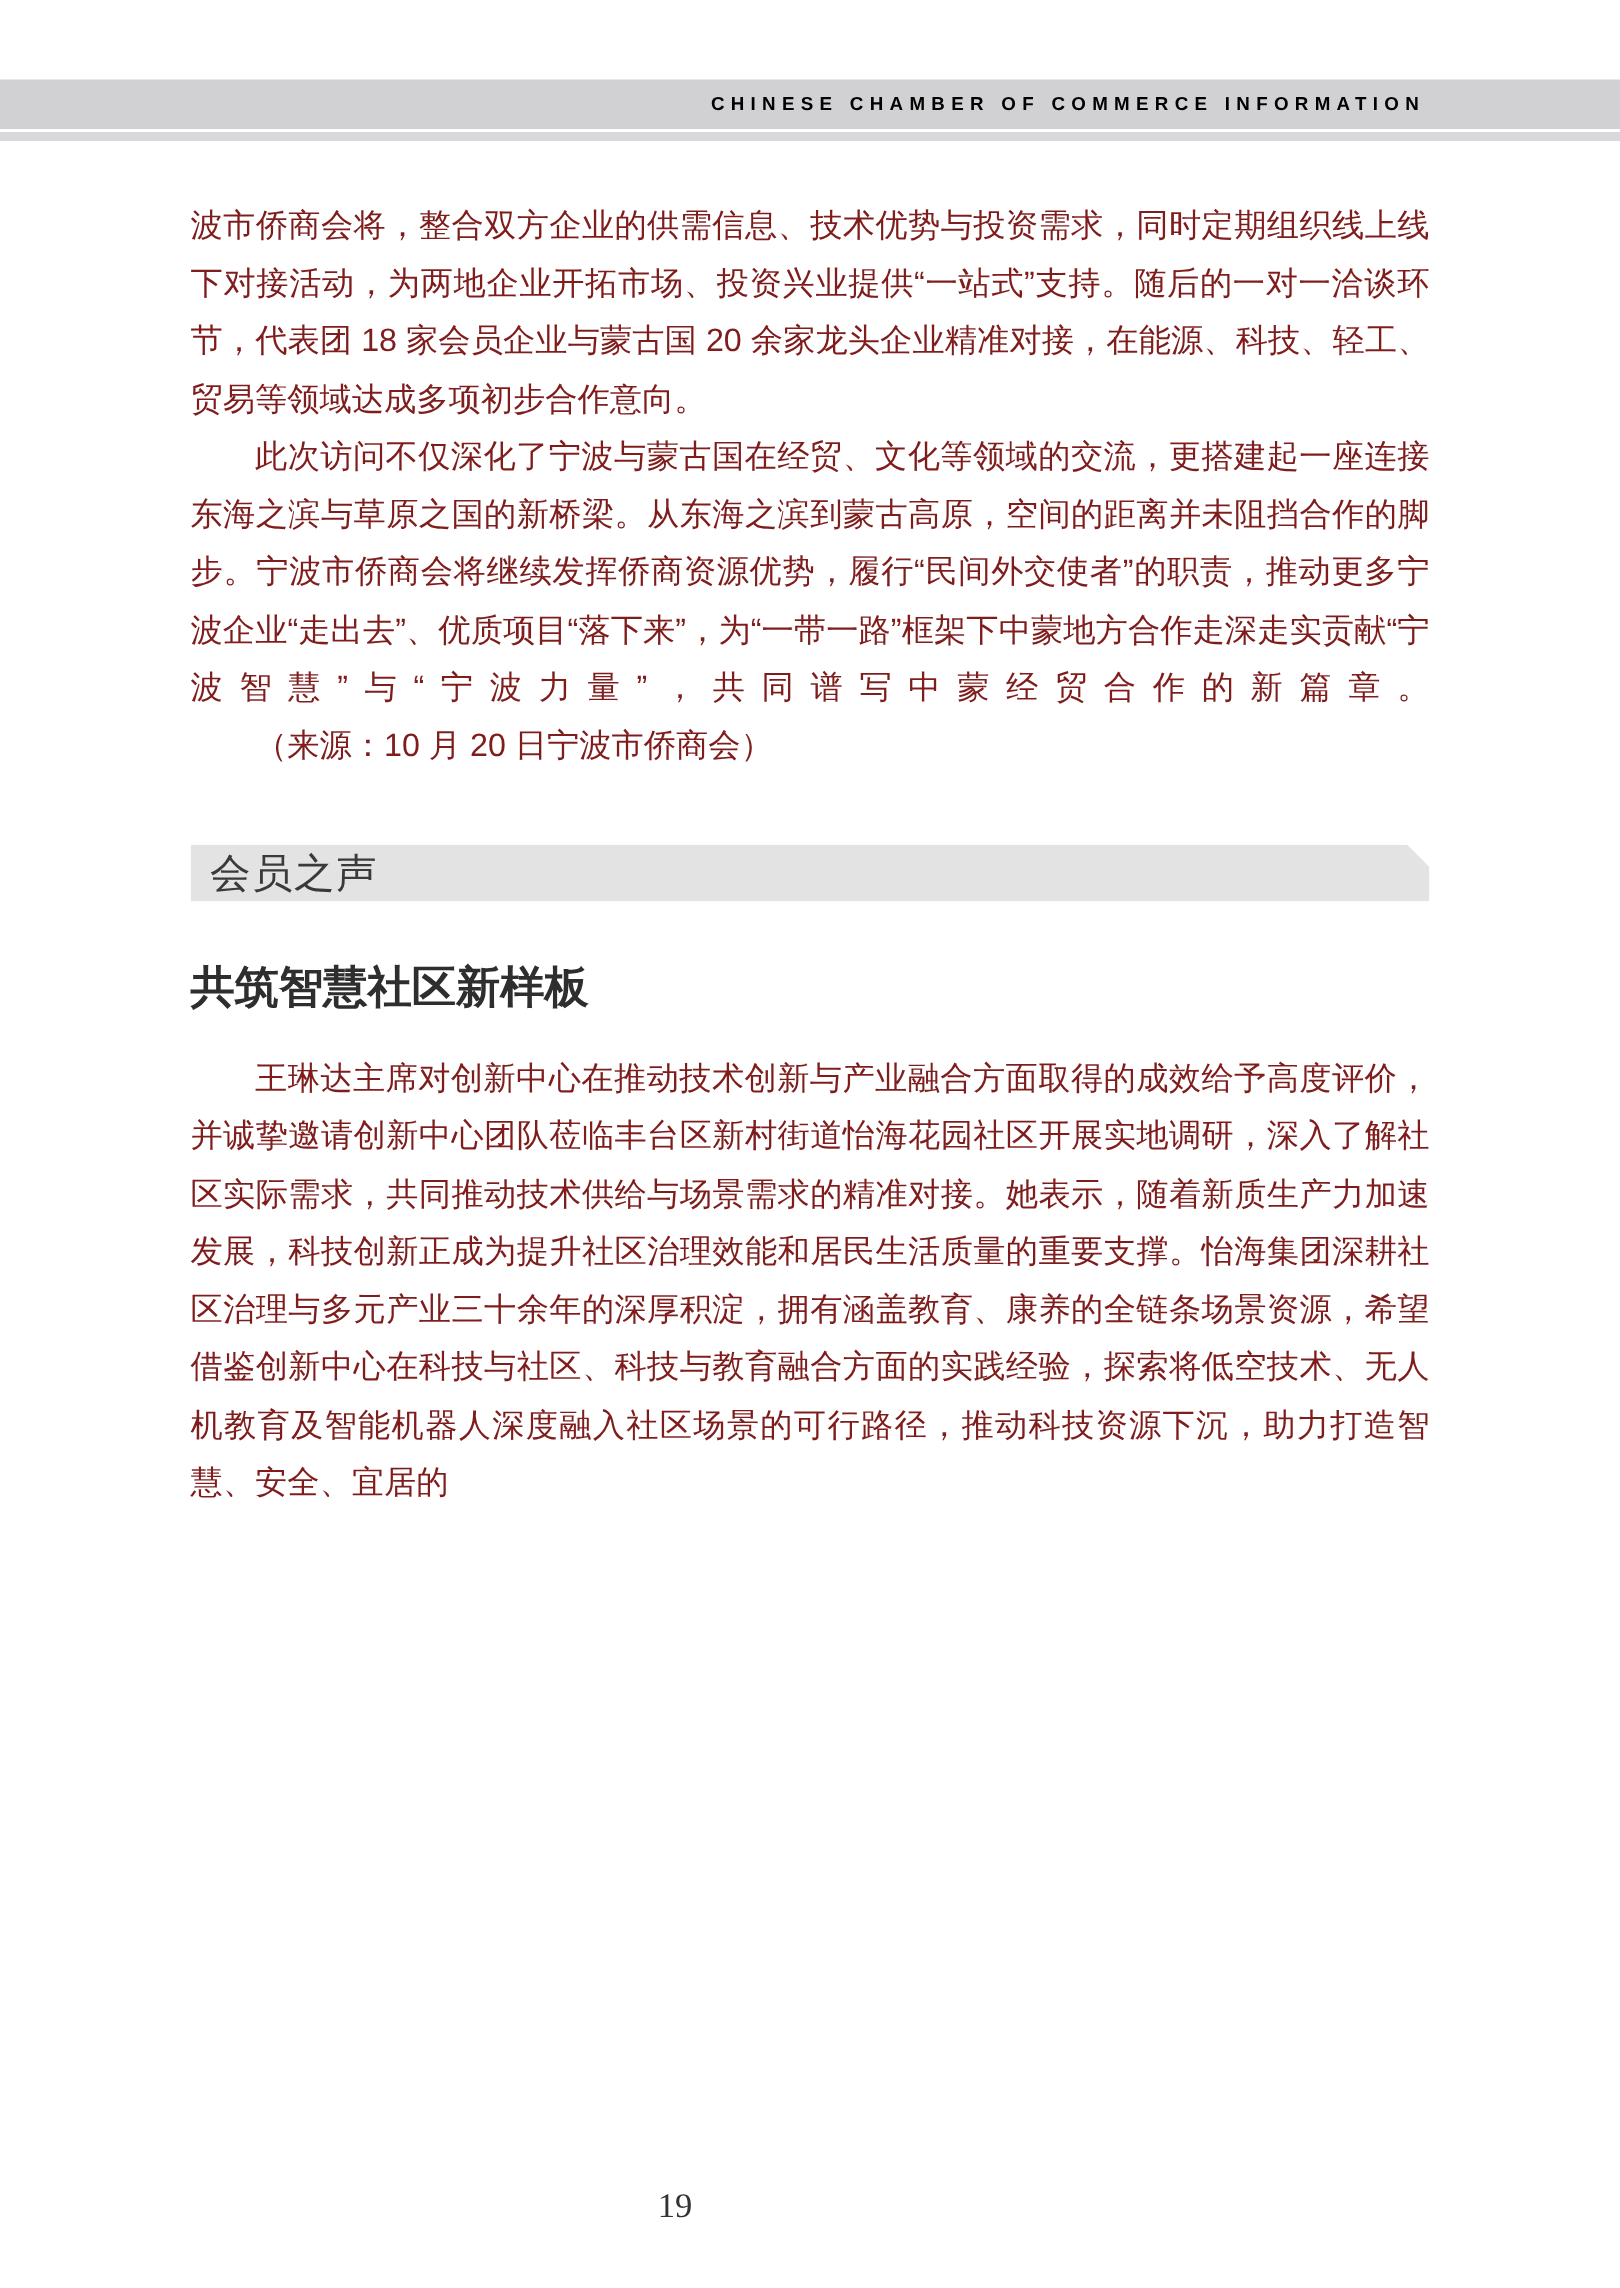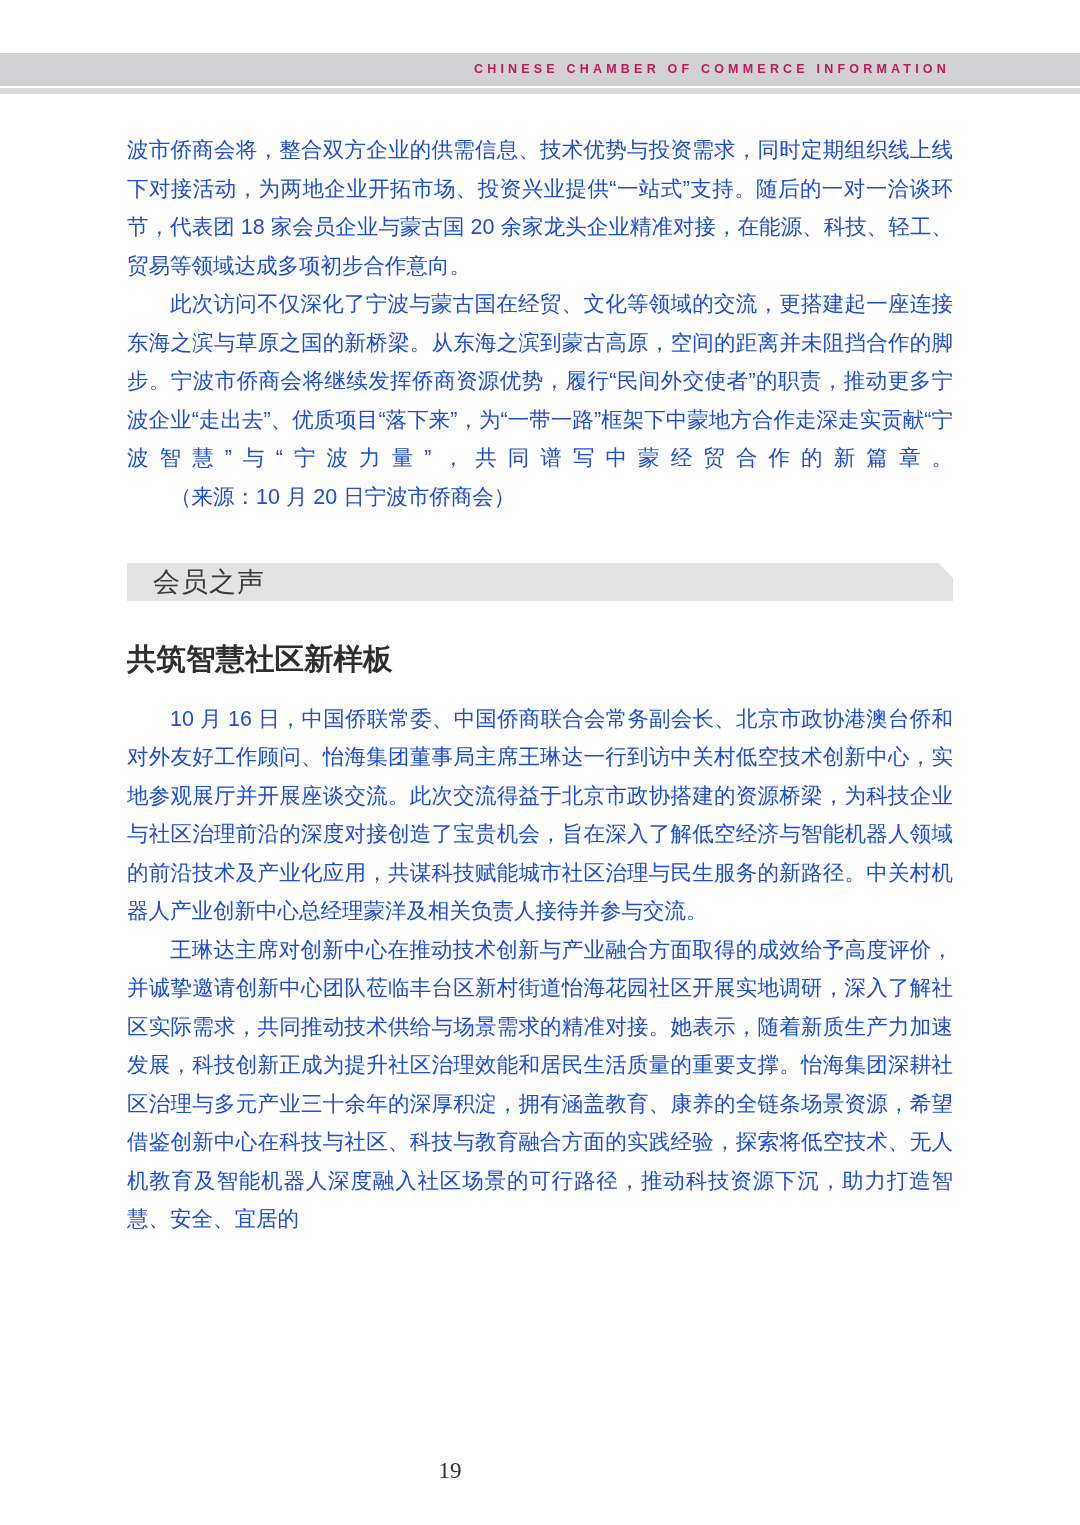--- a/index.html
+++ b/index.html
@@ -19,62 +19,62 @@
     width: 1080px; height: 33px;
     background: #d1d1d3;
   }
   .header-bar-text {
     position: absolute;
     right: 130px; top: 0;
     line-height: 33px;
     font-size: 12.5px;
     font-weight: bold;
     letter-spacing: 4.2px;
-    color: #be185d;
+    color: #000000;
     white-space: nowrap;
   }
   .header-rule {
     position: absolute;
     top: 88px; left: 0;
     width: 1080px; height: 6px;
     background: #d9d9db;
   }
 
   
   .content {
     position: absolute;
     top: 131px; left: 127px;
     width: 826px;
   }
   p.body-para {
     margin: 0;
     font-size: 21.5px;
     line-height: 38.5px;
-    color: #1d4ed8;
+    color: #7f1d1d;
     text-align: justify;
     text-justify: inter-ideograph;
     text-align-last: left;
   }
   p.indent { text-indent: 2em; }
   .source-note { margin-left: 2em; white-space: nowrap; }
 
   
   .section-banner {
     margin-top: 47px;
     height: 38px;
     background: #e3e3e3;
     clip-path: polygon(0 0, calc(100% - 15px) 0, 100% 15px, 100% 100%, 0 100%);
   }
   .section-banner-text {
     display: block;
     font-family: "Liberation Serif", serif;
     font-size: 27px;
     line-height: 38px;
     color: #3a3a3a;
-    padding-left: 26px;
+    padding-left: 13px;
     letter-spacing: 1px;
   }
 
   
   .headline {
     margin-top: 37px;
     display: flex;
     justify-content: space-between;
     font-size: 29.5px;
     font-weight: bold;
@@ -112,19 +112,18 @@
   <p class="body-para indent"><span>此次访问不仅深化了宁波与蒙古国在经贸、文化等领域的交流，更搭建起一座连接东海之滨与草原之国的新桥梁。从东海之滨到蒙古高原，空间的距离并未阻挡合作的脚步。宁波市侨商会将继续发挥侨商资源优势，履行“民间外交使者”的职责，推动更多宁波企业“走出去”、优质项目“落下来”，为“一带一路”框架下中蒙地方合作走深走实贡献“宁波智慧”与“宁波力量”，共同谱写中蒙经贸合作的新篇章。</span><span class="source-note">（来源：10 月 20 日宁波市侨商会）</span></p>
 
   <div class="section-banner">
     <span class="section-banner-text">会员之声</span>
   </div>
 
   <h1 class="headline">
     <span>共筑智慧社区新样板</span>
   </h1>
 
-  <p class="body-para indent para-after-headline">10 月 16 日，中国侨联常委、中国侨商联合会常务副会长、北京市政协港澳台侨和对外友好工作顾问、怡海集团董事局主席王琳达一行到访中关村低空技术创新中心，实地参观展厅并开展座谈交流。此次交流得益于北京市政协搭建的资源桥梁，为科技企业与社区治理前沿的深度对接创造了宝贵机会，旨在深入了解低空经济与智能机器人领域的前沿技术及产业化应用，共谋科技赋能城市社区治理与民生服务的新路径。中关村机器人产业创新中心总经理蒙洋及相关负责人接待并参与交流。</p>
 
   <p class="body-para indent">王琳达主席对创新中心在推动技术创新与产业融合方面取得的成效给予高度评价，并诚挚邀请创新中心团队莅临丰台区新村街道怡海花园社区开展实地调研，深入了解社区实际需求，共同推动技术供给与场景需求的精准对接。她表示，随着新质生产力加速发展，科技创新正成为提升社区治理效能和居民生活质量的重要支撑。怡海集团深耕社区治理与多元产业三十余年的深厚积淀，拥有涵盖教育、康养的全链条场景资源，希望借鉴创新中心在科技与社区、科技与教育融合方面的实践经验，探索将低空技术、无人机教育及智能机器人深度融入社区场景的可行路径，推动科技资源下沉，助力打造智慧、安全、宜居的</p>
 
 </div>
 
 <div class="page-number">19</div>
 
 </body></html>

